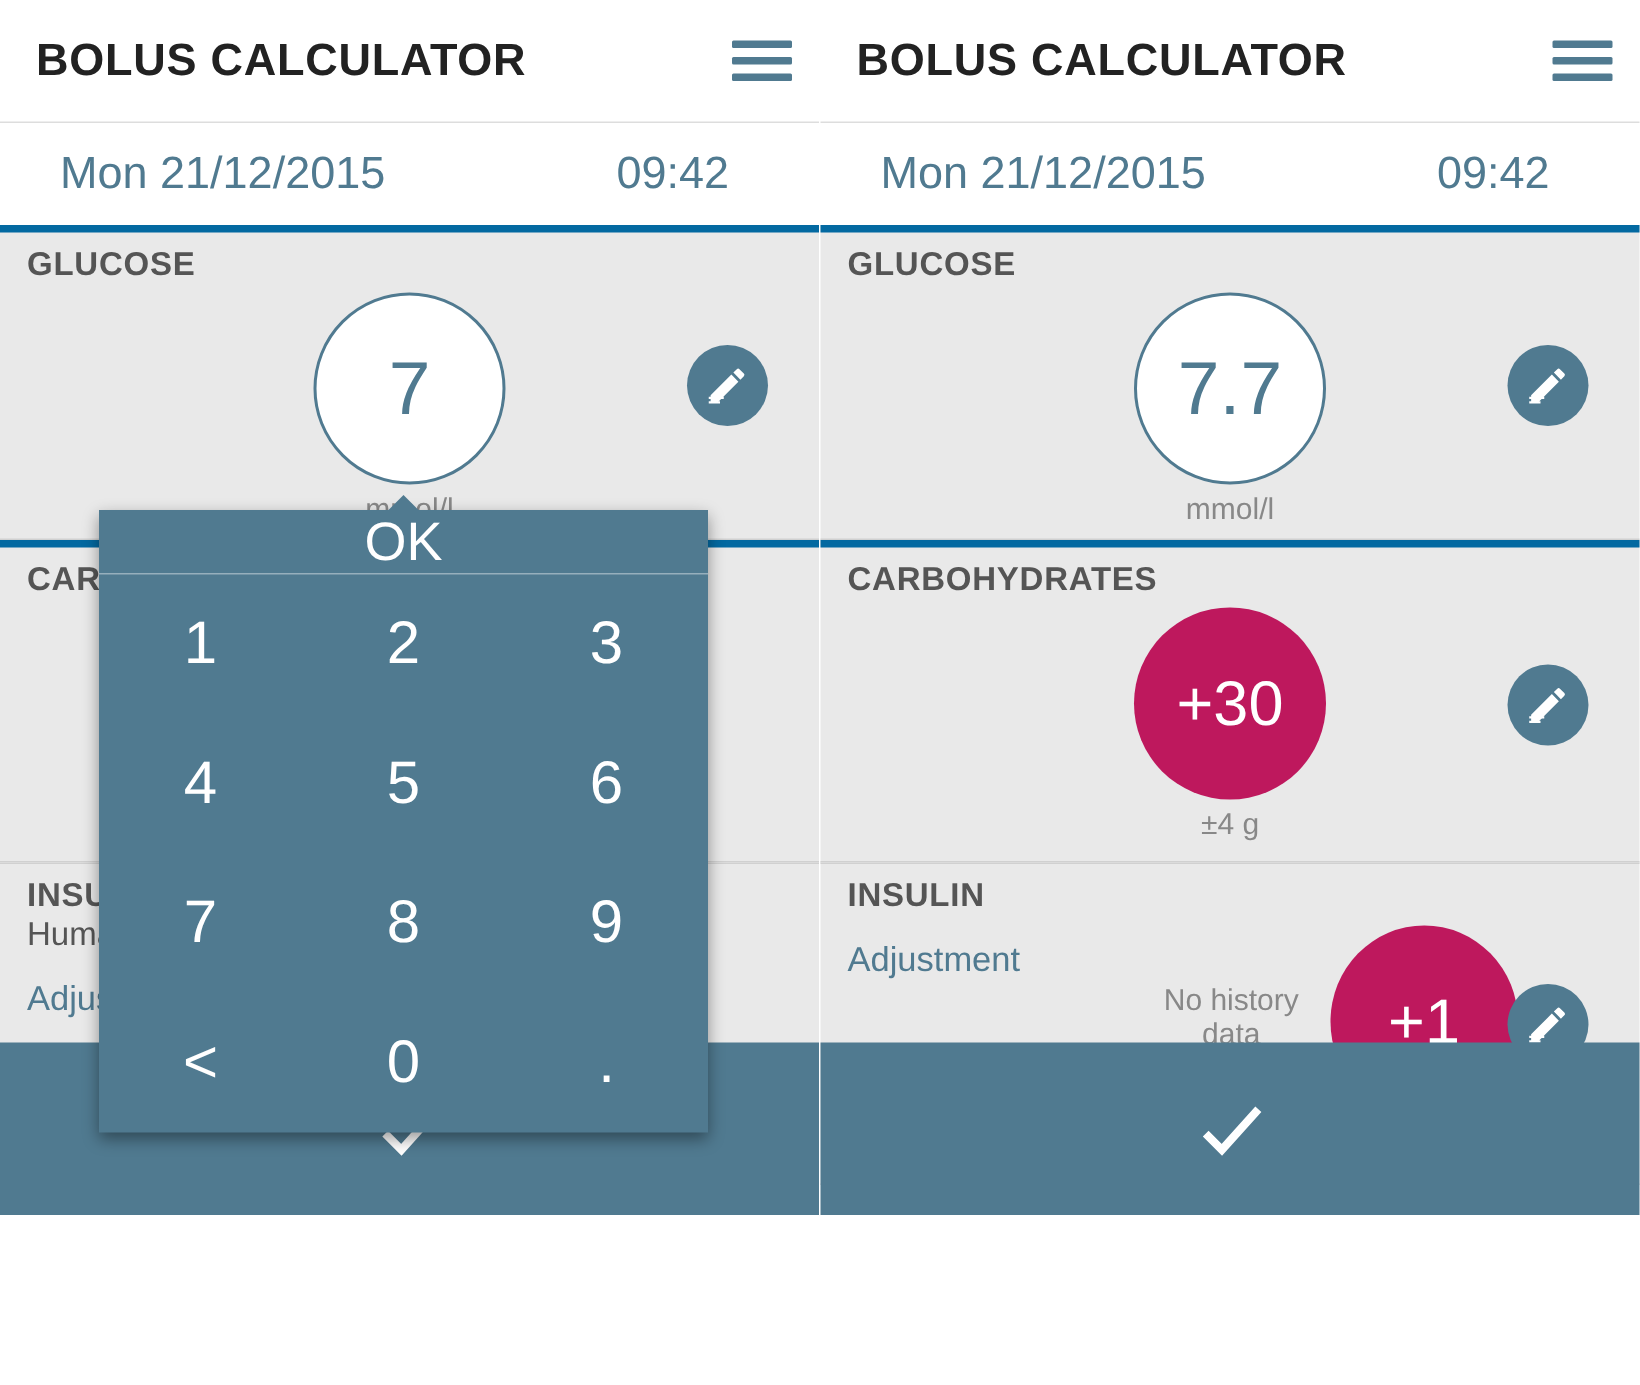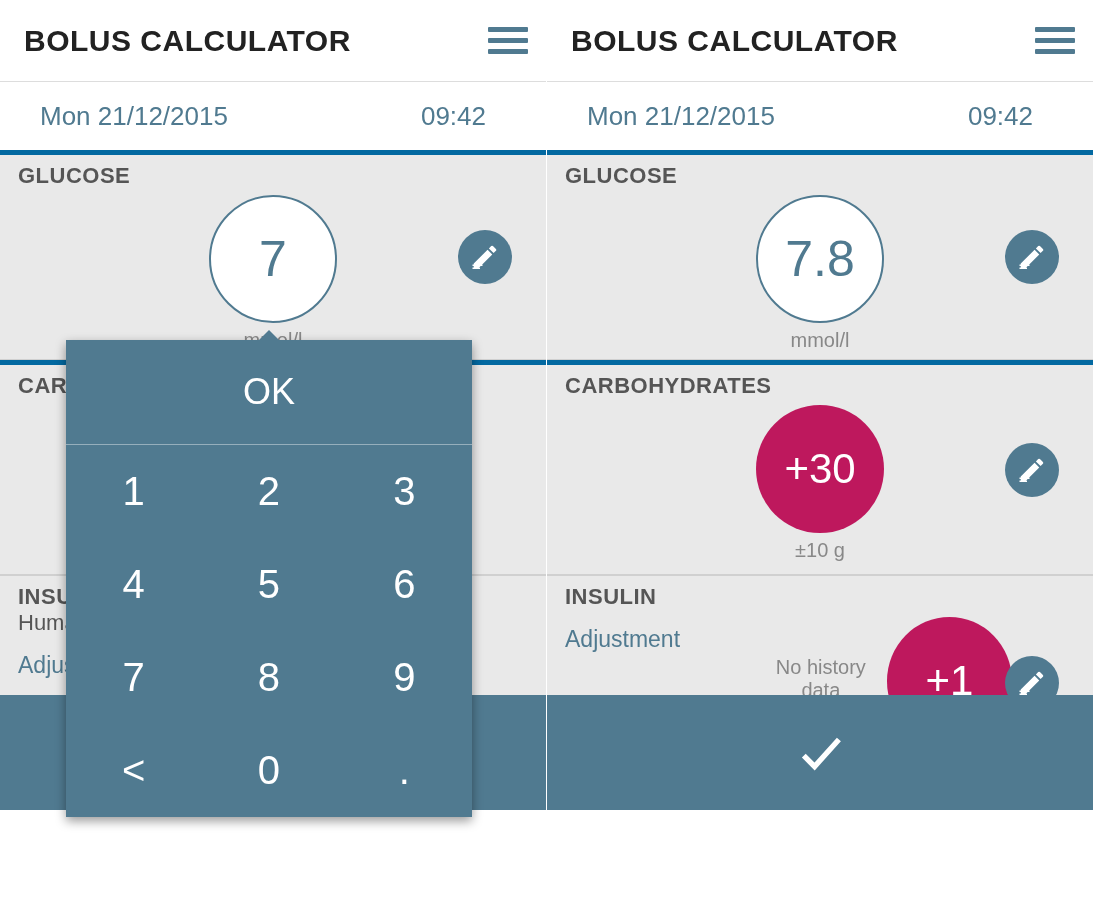--- a/index.html
+++ b/index.html
@@ -3,42 +3,42 @@
 <meta charset="utf-8">
 <style>
 * { margin:0; padding:0; box-sizing:border-box; font-family:"Helvetica Neue",Arial,sans-serif; }
 body { width:1093px; height:923px; background:#fff; display:flex; overflow:hidden; }
 .screen { width:546px; height:810px; background:#fff; display:flex; flex-direction:column; position:relative; }
 .screen + .screen { margin-left:1px; }
 .header { height:82px; display:flex; align-items:center; justify-content:space-between; padding:0 18px 0 24px; border-bottom:1px solid #ddd; }
 .header-title { font-size:30px; font-weight:700; letter-spacing:0.5px; font-stretch:condensed; color:#222; }
 .hamburger { width:40px; height:40px; display:flex; flex-direction:column; justify-content:center; gap:6px; cursor:pointer; }
 .hamburger span { height:5px; background:#507a90; border-radius:1px; }
-.datetime { height:68px; display:flex; align-items:center; padding:0 60px 0 40px; color:#507a90; font-size:26px; font-weight:300; justify-content:space-between; }
+.datetime { height:68px; display:flex; align-items:center; padding:0 60px 0 40px; color:#507a90; font-size:30px; font-weight:300; justify-content:space-between; }
 .section { background:#e9e9e9; border-top:5px solid #0369a1; border-bottom:1px solid #d0d0d0; padding:8px 18px 16px; position:relative; }
 .section-label { font-size:22px; font-weight:700; color:#555; letter-spacing:0.5px; font-stretch:condensed; }
 .section-sub { font-size:22px; color:#555; font-weight:300; }
 .section-link { font-size:23px; color:#507a90; font-weight:300; margin-top:16px; display:inline-block; }
 .circle-wrap { display:flex; flex-direction:column; align-items:center; margin-top:6px; }
 .circle { border-radius:50%; display:flex; align-items:center; justify-content:center; font-size:44px; font-weight:300; }
 .circle.white { width:128px; height:128px; background:#fff; border:2px solid #507a90; color:#507a90; font-size:50px; }
 .circle.blue { width:128px; height:128px; background:#be185d; color:#fff; font-size:42px; }
 .circle-unit { margin-top:6px; font-size:20px; color:#888; font-weight:300; }
 .edit-icon { position:absolute; right:34px; top:50%; transform:translateY(-50%); width:54px; height:54px; background:#507a90; border-radius:50%; display:flex; align-items:center; justify-content:center; cursor:pointer; }
 .edit-icon svg { width:30px; height:30px; fill:#fff; }
 .insulin-section { display:flex; position:relative; padding:8px 18px 16px; }
 .insulin-left { width:190px; }
 .insulin-center { flex:1; display:flex; flex-direction:row; align-items:center; }
 .history-text { font-size:20px; color:#888; text-align:center; font-weight:300; }
 .confirm-bar { position:absolute; bottom:0; left:0; right:0; height:115px; background:#507a90; display:flex; align-items:center; justify-content:center; cursor:pointer; }
 .confirm-bar svg { width:54px; height:54px; stroke:#fff; stroke-width:4; fill:none; }
 .white-gap { flex:1; background:#fff; }
 .keypad { position:absolute; left:66px; top:340px; width:406px; background:#507a90; box-shadow:0 4px 10px rgba(0,0,0,0.4); z-index:10; }
 .keypad::before { content:''; position:absolute; top:-10px; left:50%; transform:translateX(-50%); border-left:10px solid transparent; border-right:10px solid transparent; border-bottom:10px solid #507a90; }
-.keypad-ok { text-align:center; color:#fff; font-size:36px; padding:31px 0; border-bottom:1px solid rgba(255,255,255,0.4); cursor:pointer; font-weight:300; }
+.keypad-ok { text-align:center; color:#fff; font-size:36px; padding:0 0; border-bottom:1px solid rgba(255,255,255,0.4); cursor:pointer; font-weight:300; }
 .keypad-grid { display:grid; grid-template-columns:repeat(3,1fr); }
 .key { color:#fff; font-size:40px; text-align:center; padding:24px 0; cursor:pointer; font-weight:300; }
 .section.glucose { height:210px; }
 .section.carbs { height:215px; }
 .section.insulin { height:215px; background:#e9e9e9; border-top:1px solid #d0d0d0; border-bottom:1px solid #d0d0d0; }
 </style>
 </head>
 <body>
 
 <div class="screen">
@@ -113,36 +113,36 @@
         <span></span>
       </div>
   </div>
   <div class="datetime">
     <span>Mon 21/12/2015</span>
     <span>09:42</span>
   </div>
   <div class="section glucose">
     <div class="section-label">GLUCOSE</div>
     <div class="circle-wrap">
-      <div class="circle white">7.8</div>
+      <div class="circle white">7.7</div>
       <div class="circle-unit">mmol/l</div>
     </div>
     <div class="edit-icon">
       <svg viewBox="0 0 24 24">
           <path d="M3 17.25V21h3.75L17.81 9.94l-3.75-3.75L3 17.25zM20.71 7.04a1 1 0 0 0 0-1.41l-2.34-2.34a1 1 0 0 0-1.41 0l-1.83 1.83 3.75 3.75 1.83-1.83z"></path>
           <rect x="2" y="18" width="8" height="1.2"></rect>
           <rect x="2" y="20.4" width="6" height="1.2"></rect>
         </svg>
     </div>
   </div>
   <div class="section carbs">
     <div class="section-label">CARBOHYDRATES</div>
     <div class="circle-wrap">
       <div class="circle blue">+30</div>
-      <div class="circle-unit">±10 g</div>
+      <div class="circle-unit">±4 g</div>
     </div>
     <div class="edit-icon">
       <svg viewBox="0 0 24 24">
           <path d="M3 17.25V21h3.75L17.81 9.94l-3.75-3.75L3 17.25zM20.71 7.04a1 1 0 0 0 0-1.41l-2.34-2.34a1 1 0 0 0-1.41 0l-1.83 1.83 3.75 3.75 1.83-1.83z"></path>
           <rect x="2" y="18" width="8" height="1.2"></rect>
           <rect x="2" y="20.4" width="6" height="1.2"></rect>
         </svg>
     </div>
   </div>
   <div class="section insulin insulin-section">

